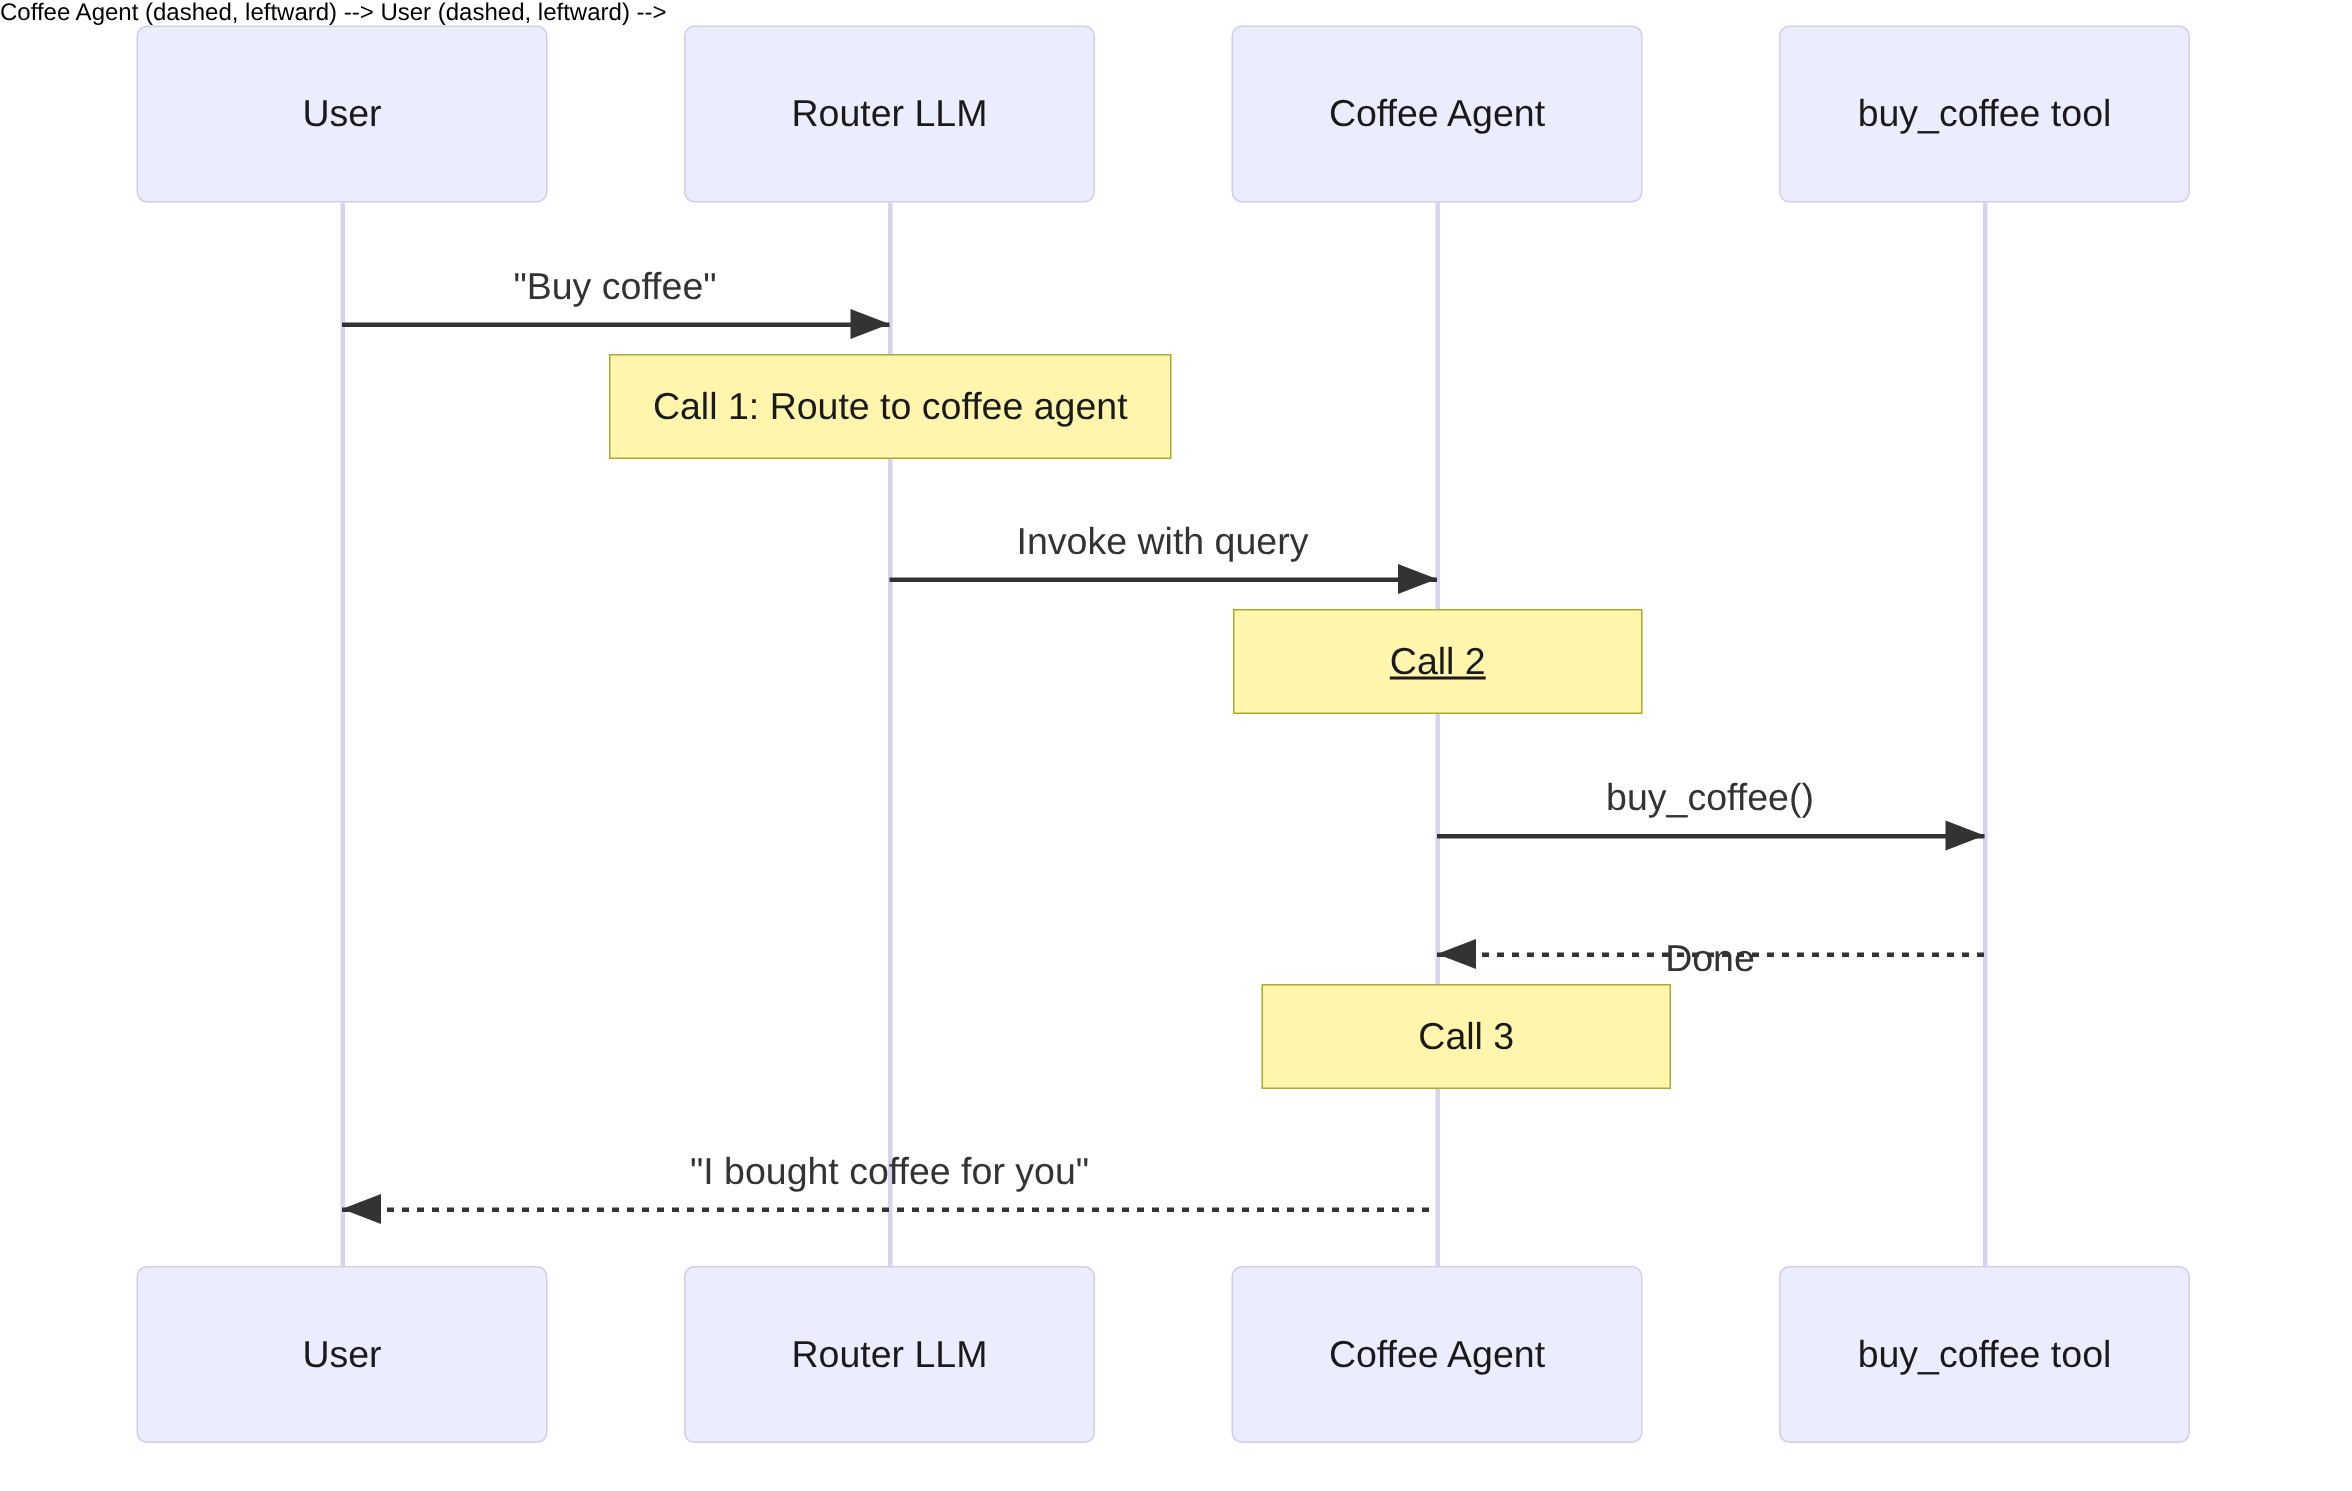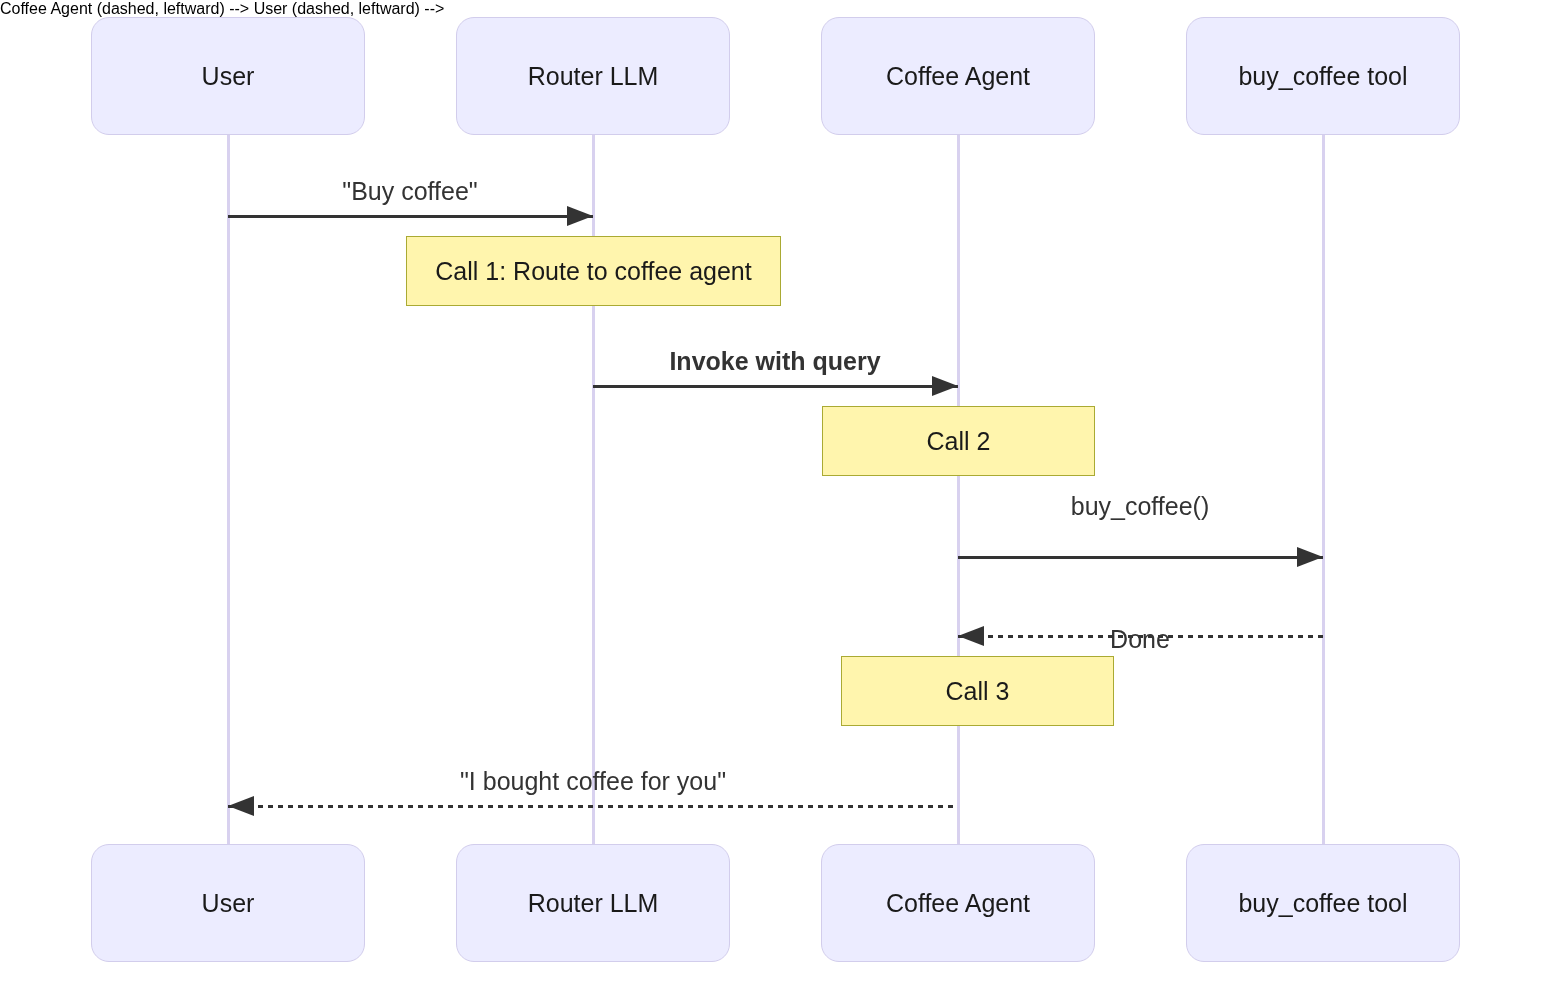--- a/index.html
+++ b/index.html
@@ -13,21 +13,21 @@
     --text:#1a1a1a;
   }
   *{box-sizing:border-box;}
   body{margin:0;background:var(--bg);font-family:"Liberation Sans", sans-serif;}
   .stage{position:relative;width:1568px;height:994px;background:var(--bg);overflow:hidden;}
 
   .actor-box{
     position:absolute;width:274px;height:118px;
     background:var(--actor-fill);
     border:1px solid var(--actor-border);
-    border-radius:18px;
+    border-radius:7px;
     display:flex;align-items:center;justify-content:center;
     font-size:25px;color:var(--text);
     z-index:3;
   }
   .lifeline{
     position:absolute;width:3px;top:135px;height:710px;
     background:var(--lifeline);z-index:1;
   }
   .msg-label{
     position:absolute;height:36px;line-height:36px;
@@ -95,31 +95,31 @@
   <div class="msg-label" style="left:410px;top:173px;">"Buy coffee"</div>
   <div class="msg-line" style="left:228px;top:215px;width:365px;"></div>
   <div class="arrowhead right" style="left:567px;top:206px;"></div>
 
   
   <div class="note-box" style="left:406px;top:236px;width:375px;">
       <span>Call 1: Route to coffee agent</span>
     </div>
 
   
-  <div class="msg-label" style="left:775px;top:343px;font-weight:bold;">Invoke with query</div>
+  <div class="msg-label" style="left:775px;top:343px;">Invoke with query</div>
   <div class="msg-line" style="left:593px;top:385px;width:365px;"></div>
   <div class="arrowhead right" style="left:932px;top:376px;"></div>
 
   
-  <div class="note-box" style="left:822px;top:406px;width:273px;">
+  <div class="note-box" style="left:822px;top:406px;width:273px;text-decoration:underline;">
       <span>Call 2</span>
     </div>
 
   
-  <div class="msg-label" style="left:1140px;top:488px;">buy_coffee()</div>
+  <div class="msg-label" style="left:1140px;top:514px;">buy_coffee()</div>
   <div class="msg-line" style="left:958px;top:556px;width:365px;"></div>
   <div class="arrowhead right" style="left:1297px;top:547px;"></div>
 
    Coffee Agent (dashed, leftward) --&gt;
   <div class="msg-label" style="left:1140px;top:593px;margin-top:28px;">Done</div>
   <div class="msg-line dashed" style="left:958px;top:635px;width:365px;"></div>
   <div class="arrowhead left" style="left:958px;top:626px;"></div>
 
   
   <div class="note-box" style="left:822px;top:656px;width:273px;margin-left:19px;">

